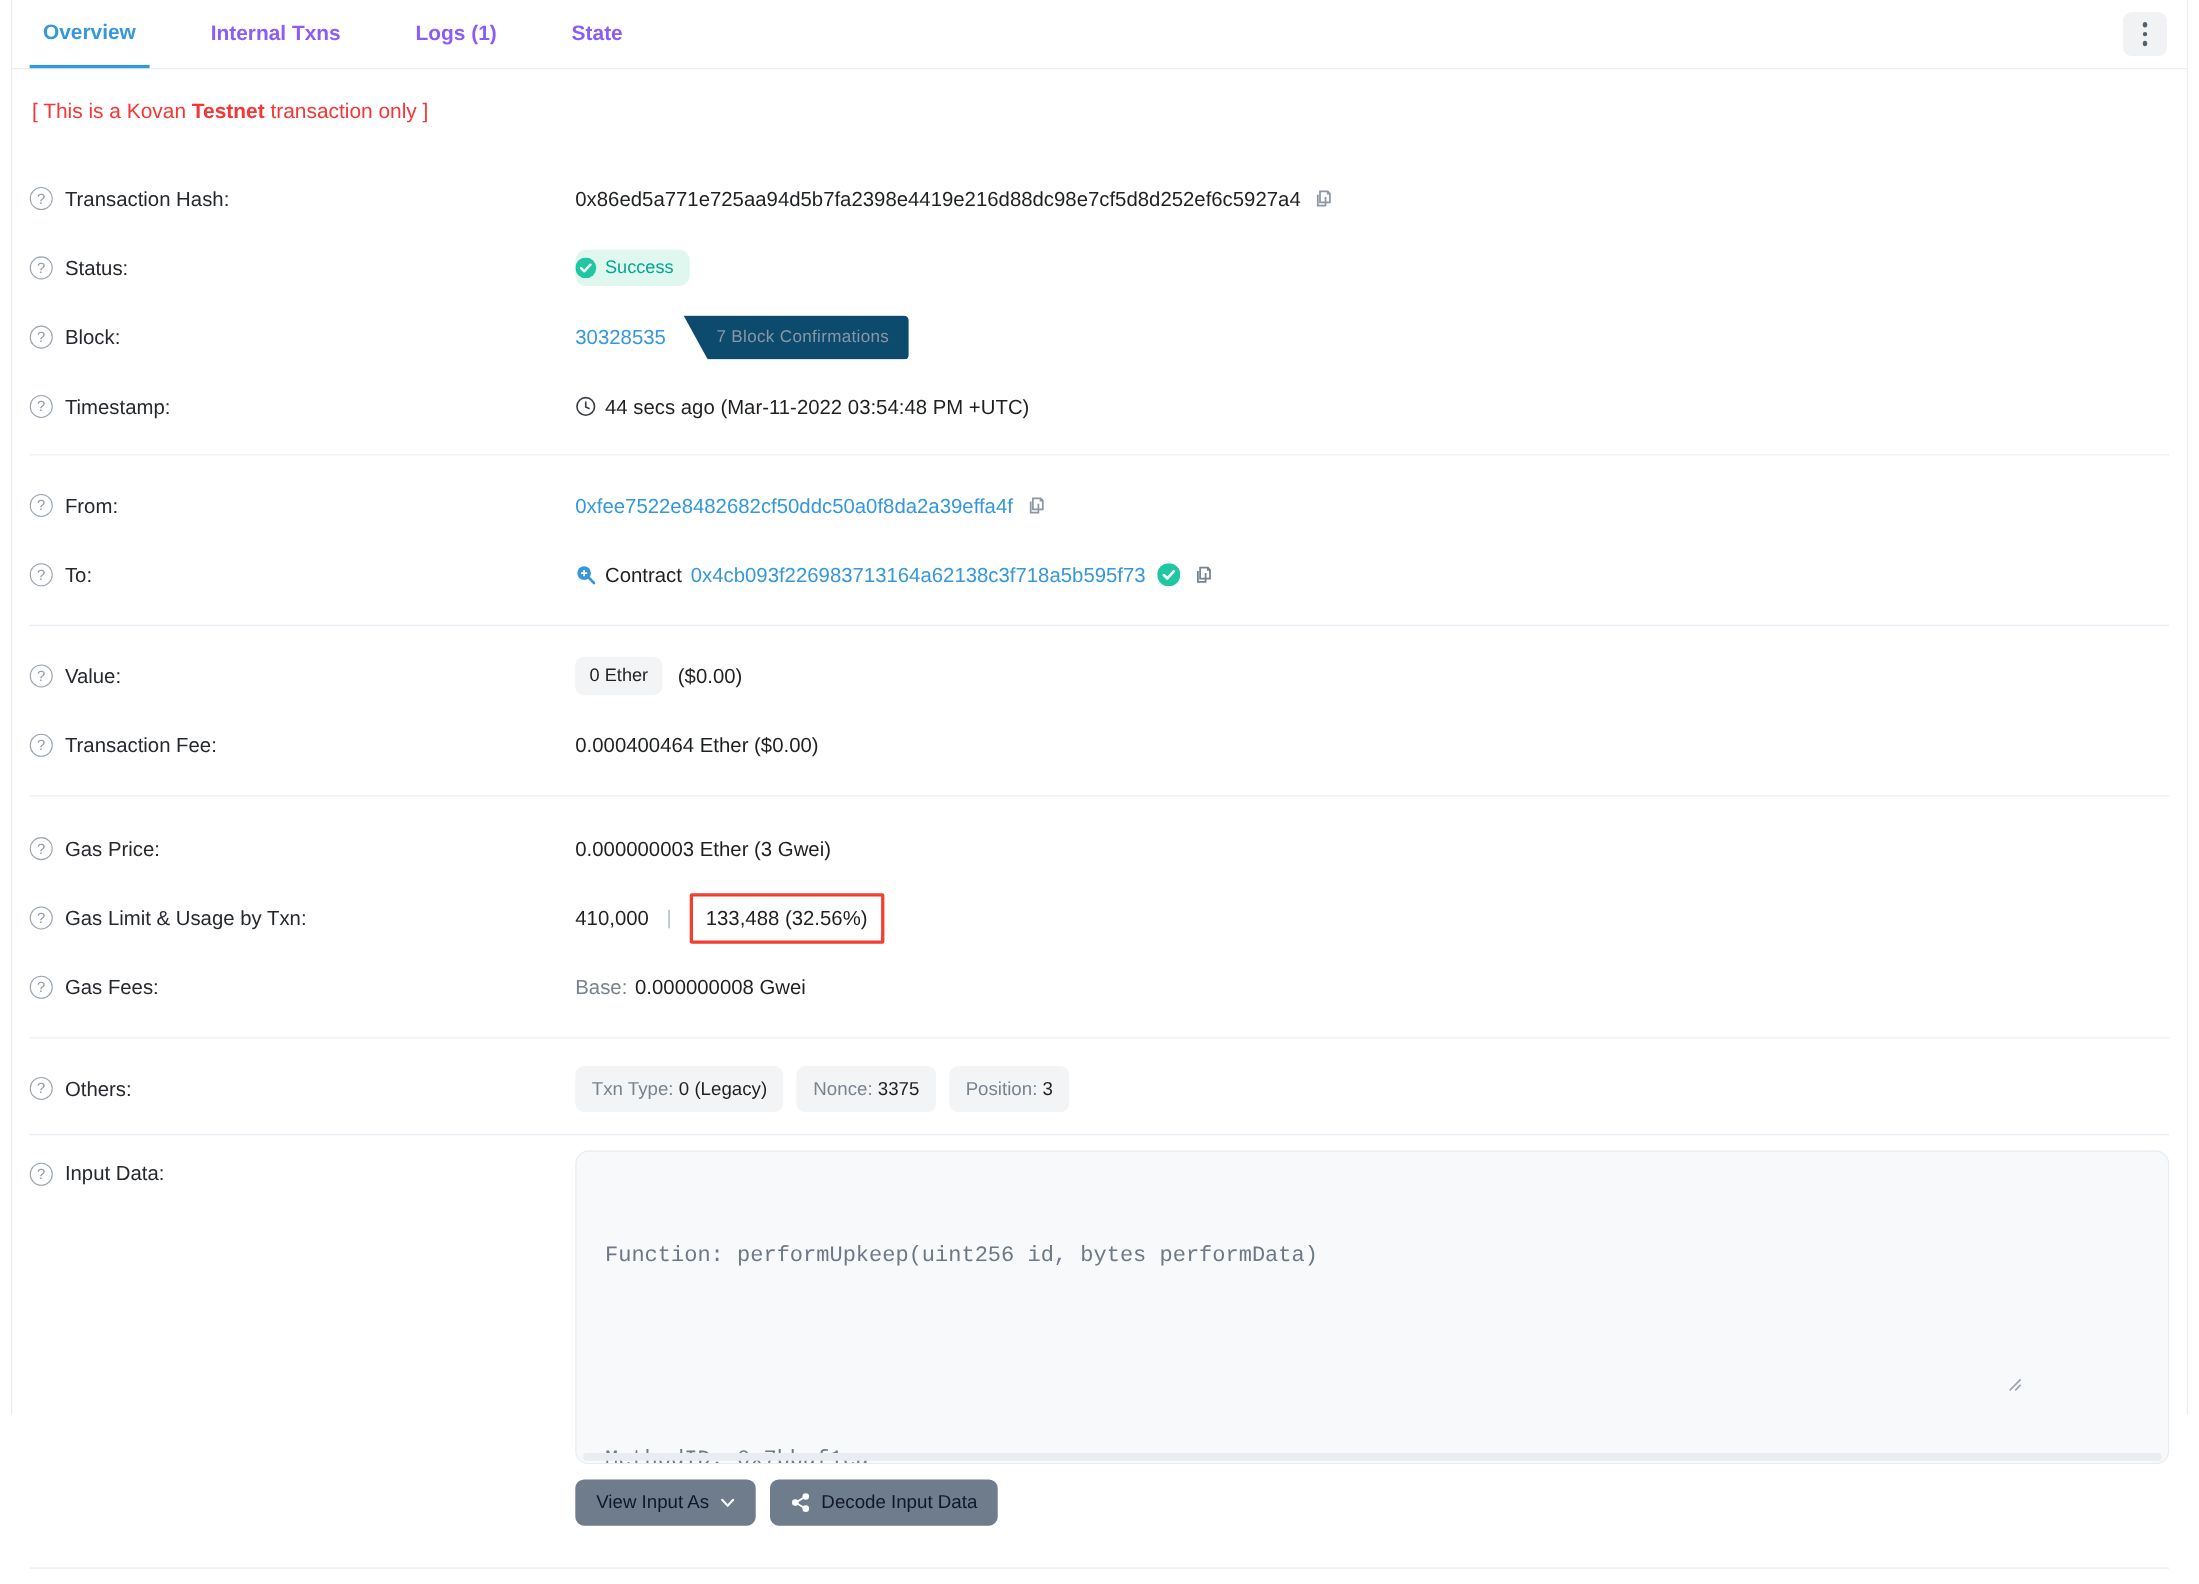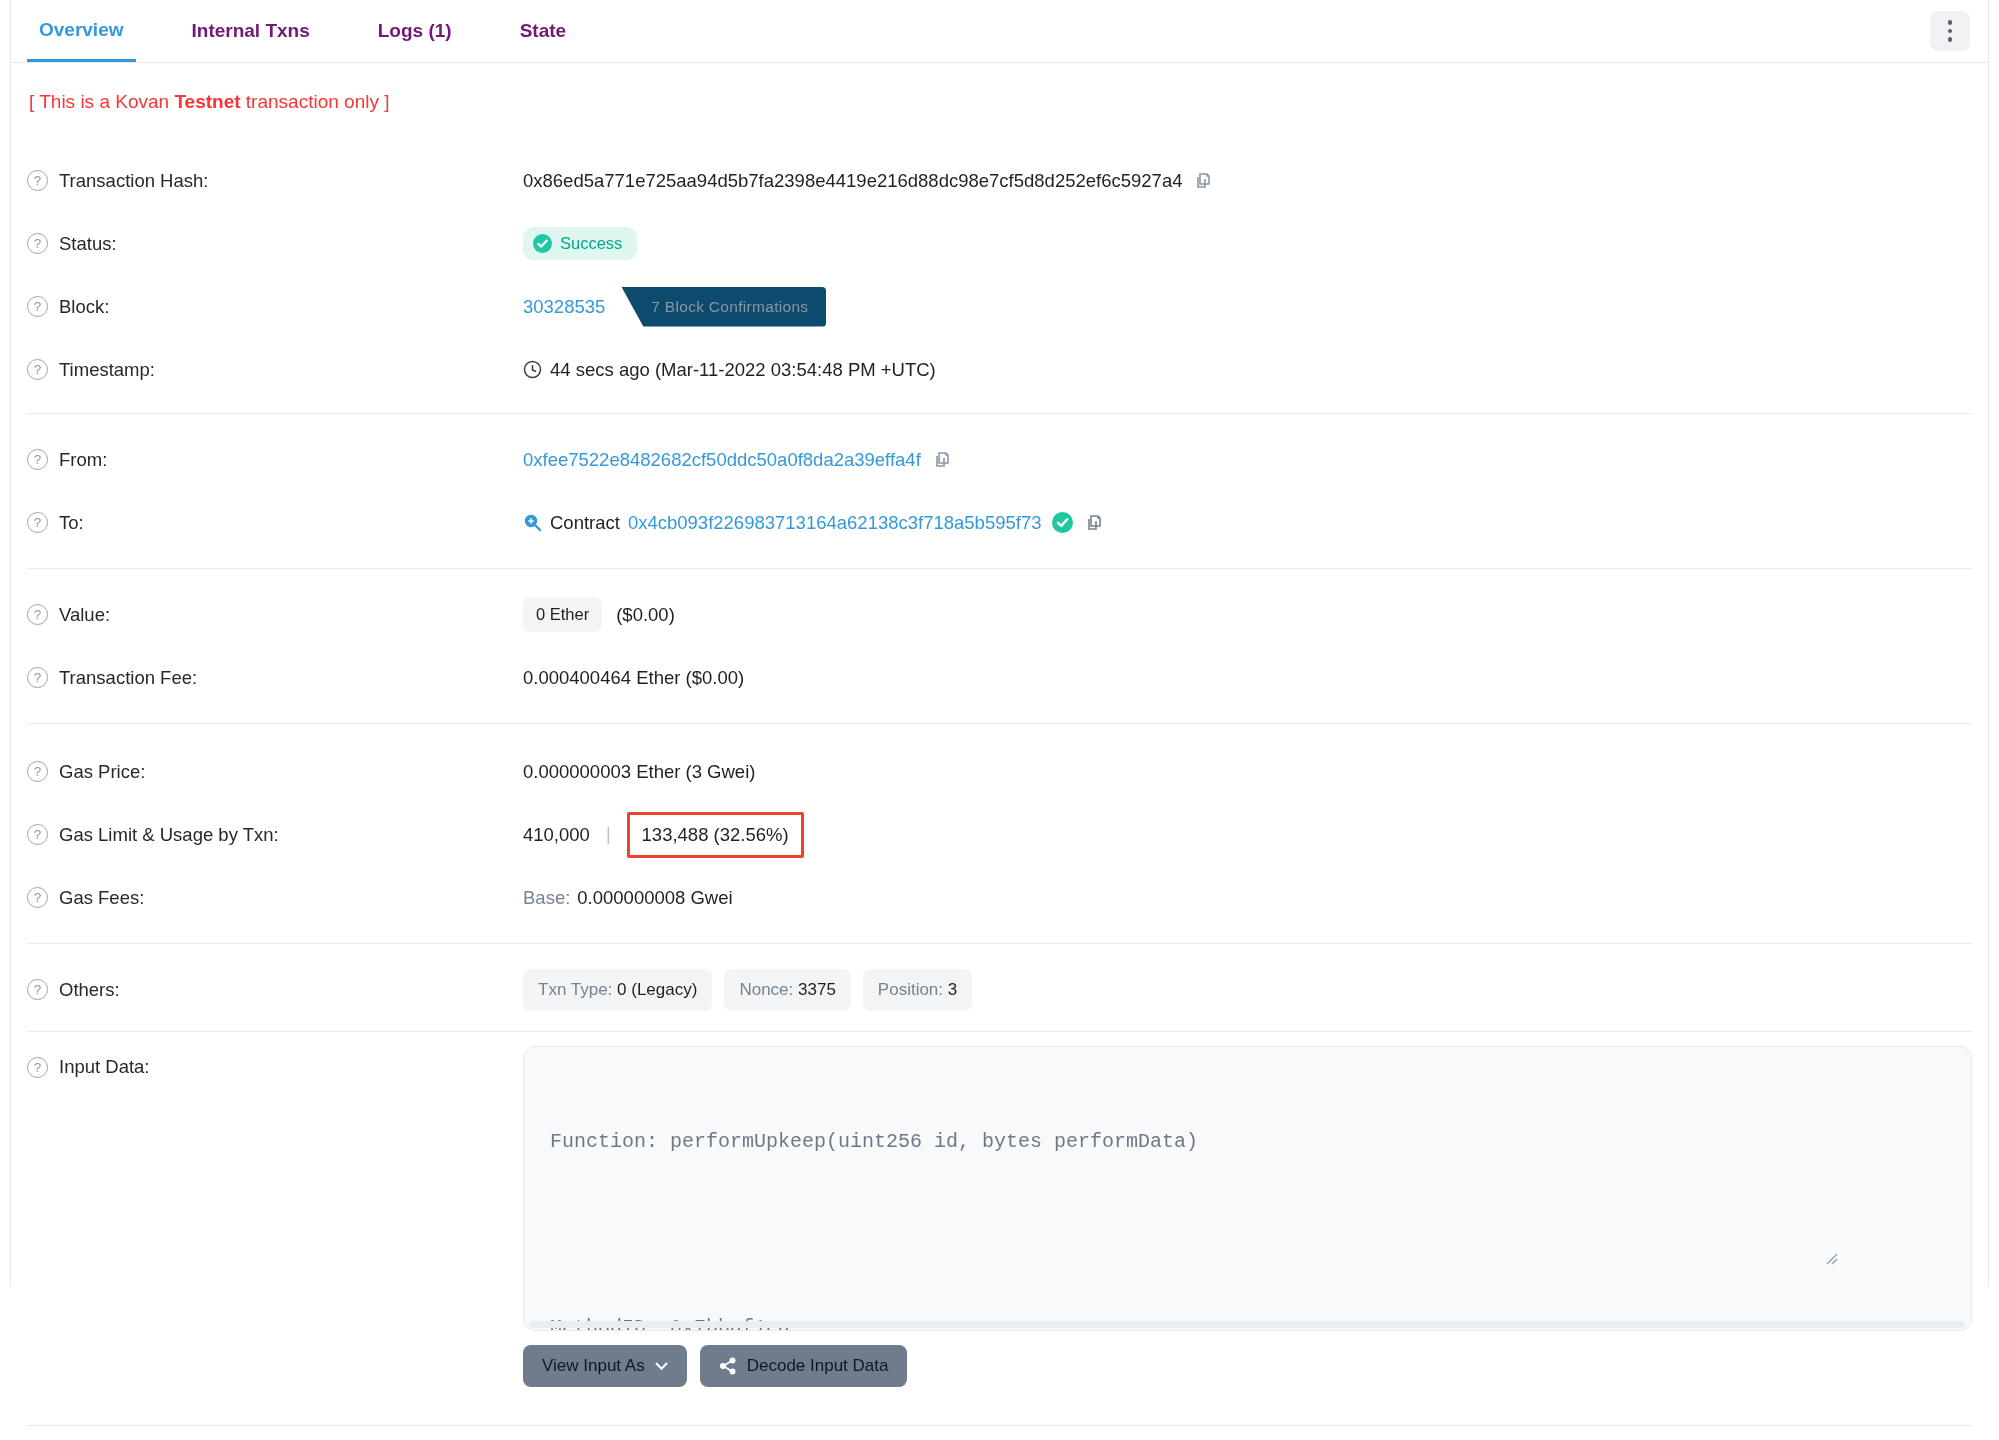--- a/index.html
+++ b/index.html
@@ -9,21 +9,21 @@
   }
   *{box-sizing:border-box;}
   html,body{margin:0;padding:0;}
   body{
     width:1999px;height:1440px;background:#fff;color:var(--text_dark);
     font-family:"Liberation Sans", sans-serif;font-size:18.5px;overflow:hidden;
   }
   .card{height:1286px;margin:0 10px;border-left:1px solid var(--divider);border-right:1px solid var(--divider);}
   
   .tabbar{display:flex;align-items:stretch;height:63px;border-bottom:1px solid var(--divider);padding:0 18px 0 16px;}
-  .tab{display:flex;align-items:center;padding:0 12px;margin-right:44px;font-size:19px;font-weight:600;color:#701a75;cursor:pointer;}
+  .tab{display:flex;align-items:center;padding:0 12px;margin-right:44px;font-size:19px;font-weight:600;color:#8b5cf6;cursor:pointer;}
   .tab.active{color:var(--link_blue);border-bottom:3px solid var(--link_blue);}
   .kebab{margin-left:auto;align-self:center;width:40px;height:40px;border-radius:8px;background:#f1f2f4;
          display:flex;flex-direction:column;align-items:center;justify-content:center;gap:4px;cursor:pointer;}
   .kebab i{width:4.5px;height:4.5px;border-radius:50%;background:#55606e;}
   
   .content{padding:0 16px;}
   .notice{padding:28px 2px 16px;font-size:19px;color:var(--danger_red);}
   .notice b{font-weight:700;}
   .section{padding:14px 0;}
   .section + .section{border-top:1px solid var(--divider);}
@@ -34,21 +34,21 @@
   .row{display:flex;align-items:center;min-height:63px;}
   .row-label{width:496px;flex:none;display:flex;align-items:center;color:#25282d;}
   .row-value{flex:1;display:flex;align-items:center;min-width:0;}
   .help{width:21px;height:21px;flex:none;border:1.5px solid #9aa4b0;border-radius:50%;margin-right:11px;
         display:flex;align-items:center;justify-content:center;color:#8c98a4;font-size:13.5px;cursor:pointer;}
   .help::before{content:"?";}
   a.link{color:var(--link_blue);text-decoration:none;cursor:pointer;}
   .icon-btn{display:inline-flex;margin-left:10px;cursor:pointer;}
   
   .success-badge{display:inline-flex;align-items:center;gap:8px;background:var(--success_bg);color:var(--success_text);
-                 font-size:16.5px;font-weight:500;padding:7px 15px 7px 10px;border-radius:10px;justify-content:center;}
+                 font-size:16.5px;font-weight:500;padding:7px 15px 7px 0;border-radius:10px;justify-content:center;}
   .conf-badge{margin-left:16px;background:#0c4a6e;color:#8a96a3;font-size:15.5px;letter-spacing:.3px;
               padding:11px 18px 11px 30px;clip-path:polygon(0 0,100% 0,100% 100%,22px 100%);border-radius:0 4px 4px 0;}
   .gray-chip{background:var(--badge_bg);border-radius:8px;padding:8px 13px;font-size:16.5px;color:var(--text_dark);}
   .others-chip{background:var(--badge_bg);border-radius:8px;padding:11px 15px;font-size:17px;margin-right:12px;}
   .others-chip .k{color:var(--muted_gray);}
   .others-chip .v{color:var(--text_dark);font-weight:400;}
   .pipe{color:#b9c0cb;margin:0 16px;font-size:18px;}
   .red-annot{display:inline-flex;align-items:center;border:3px solid var(--highlight_red);padding:9px 12px;border-radius:2px;}
   .base-label{color:var(--muted_gray);margin-right:7px;}
   

